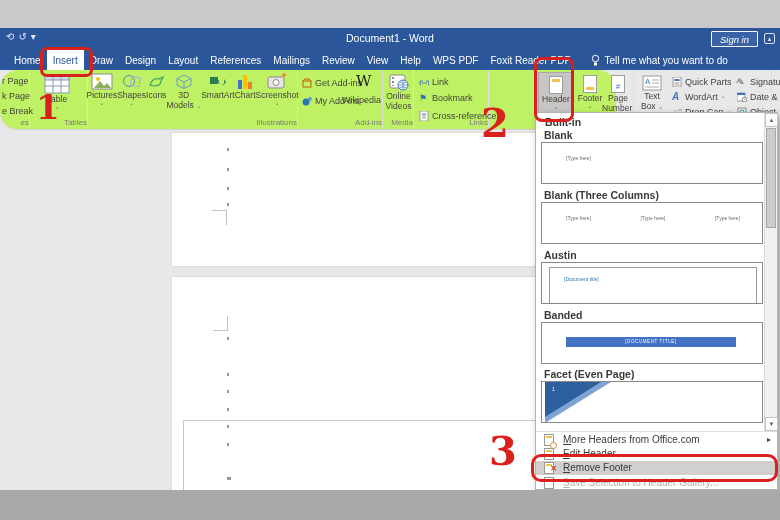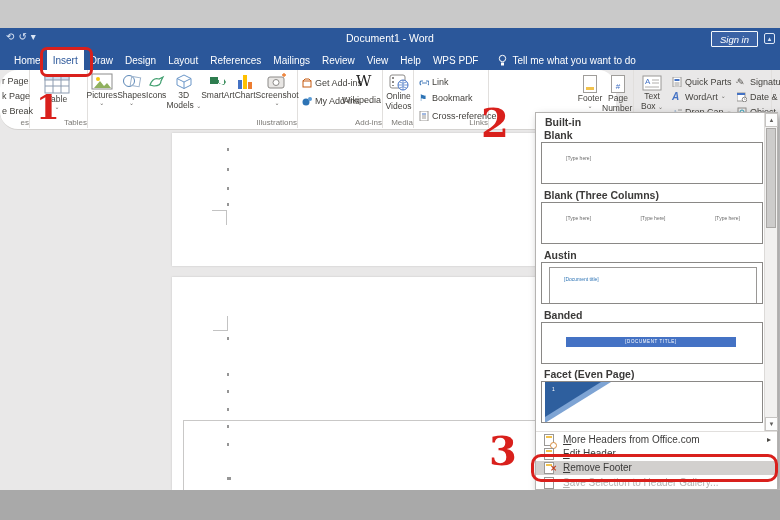--- a/index.html
+++ b/index.html
@@ -21,21 +21,21 @@
   
   .tabrow { position:absolute; left:0; top:50px; width:780px; height:20px; background:#2b579a;
             display:flex; align-items:center; padding-left:8px; }
   .tab { padding:0 6px; font-size:10px; color:#fff; height:20px; line-height:21px; white-space:nowrap; }
   .tab.active { background:#fff; color:#2b579a; position:relative; }
   .insert-redbox { position:absolute; left:-7px; top:-3px; right:-9px; bottom:-7px;
                    border:3px solid #d9201c; border-radius:7px; z-index:70; }
   .tellme { display:flex; align-items:center; gap:5px; color:#fff; font-size:10px; margin-left:14px; white-space:nowrap; }
 
   
-  .ribbon { position:absolute; left:0; top:70px; width:616px; height:60px; background:#ffffff;
+  .ribbon { position:absolute; left:0; top:70px; width:616px; height:60px; background:#bef264;
             border-bottom:1px solid #d4d2d0;border-radius:18px; }
   .rgroup { position:absolute; top:0; height:58px; border-right:1px solid #e1dfdd; }
   .glabel { position:absolute; bottom:1px; left:0; width:100%; text-align:right; font-size:8px; color:#7d7b77; white-space:nowrap; }
   .bigrow { display:flex; justify-content:center; align-items:flex-start; height:48px; padding-top:3px; }
   .bigbtn { display:flex; flex-direction:column; align-items:center; font-size:8.5px; color:#44423e;
             white-space:nowrap; line-height:9px; gap:1px; }
   .chev { font-size:6px; color:#696763; line-height:5px; }
   .smallrow { display:flex; align-items:center; gap:3px; font-size:9px; color:#44423e; height:15px; white-space:nowrap; }
   .cuttxt { font-size:9px; color:#44423e; white-space:nowrap; }
 
@@ -128,20 +128,21 @@
     </div>
     <div class="tab">Draw</div>
     <div class="tab">Design</div>
     <div class="tab">Layout</div>
     <div class="tab">References</div>
     <div class="tab">Mailings</div>
     <div class="tab">Review</div>
     <div class="tab">View</div>
     <div class="tab">Help</div>
     <div class="tab">WPS PDF</div>
+    <div class="tab">Foxit Reader PDF</div>
     <div class="tellme">
       <svg width="9" height="13">
           <circle cx="4.5" cy="4.5" r="3.2" fill="none" stroke="#fff" stroke-width="1"></circle>
           <rect x="3" y="8.5" width="3" height="3" fill="#fff"></rect>
         </svg>
       <span>Tell me what you want to do</span>
     </div>
   </div>
 
   <div class="ribbon">
@@ -285,20 +286,26 @@
             <line x1="3" y1="5" x2="7" y2="5" stroke="#9a9896"></line>
             <line x1="3" y1="7" x2="7" y2="7" stroke="#9a9896"></line>
           </svg>
         <span>Cross-reference</span>
       </div>
       <div class="glabel">Links</div>
     </div>
 
 
     <div class="rgroup" style="left:536px;width:98px;">
+      <div class="hfbtn pressed" style="left:2px;top:2px;width:36px;height:52px;">
+        <div class="doc hdr"></div>
+        <span>Header</span>
+        <span class="chev">⌄</span>
+        <div class="hdr-redbox"></div>
+      </div>
       <div class="hfbtn" style="left:40px;top:2px;width:28px;">
         <div class="doc ftr"></div>
         <span>Footer</span>
         <span class="chev">⌄</span>
       </div>
       <div class="hfbtn" style="left:66px;top:2px;width:32px;">
         <div class="doc">
             <span class="pnum">#</span>
           </div>
         <span>Page</span>

